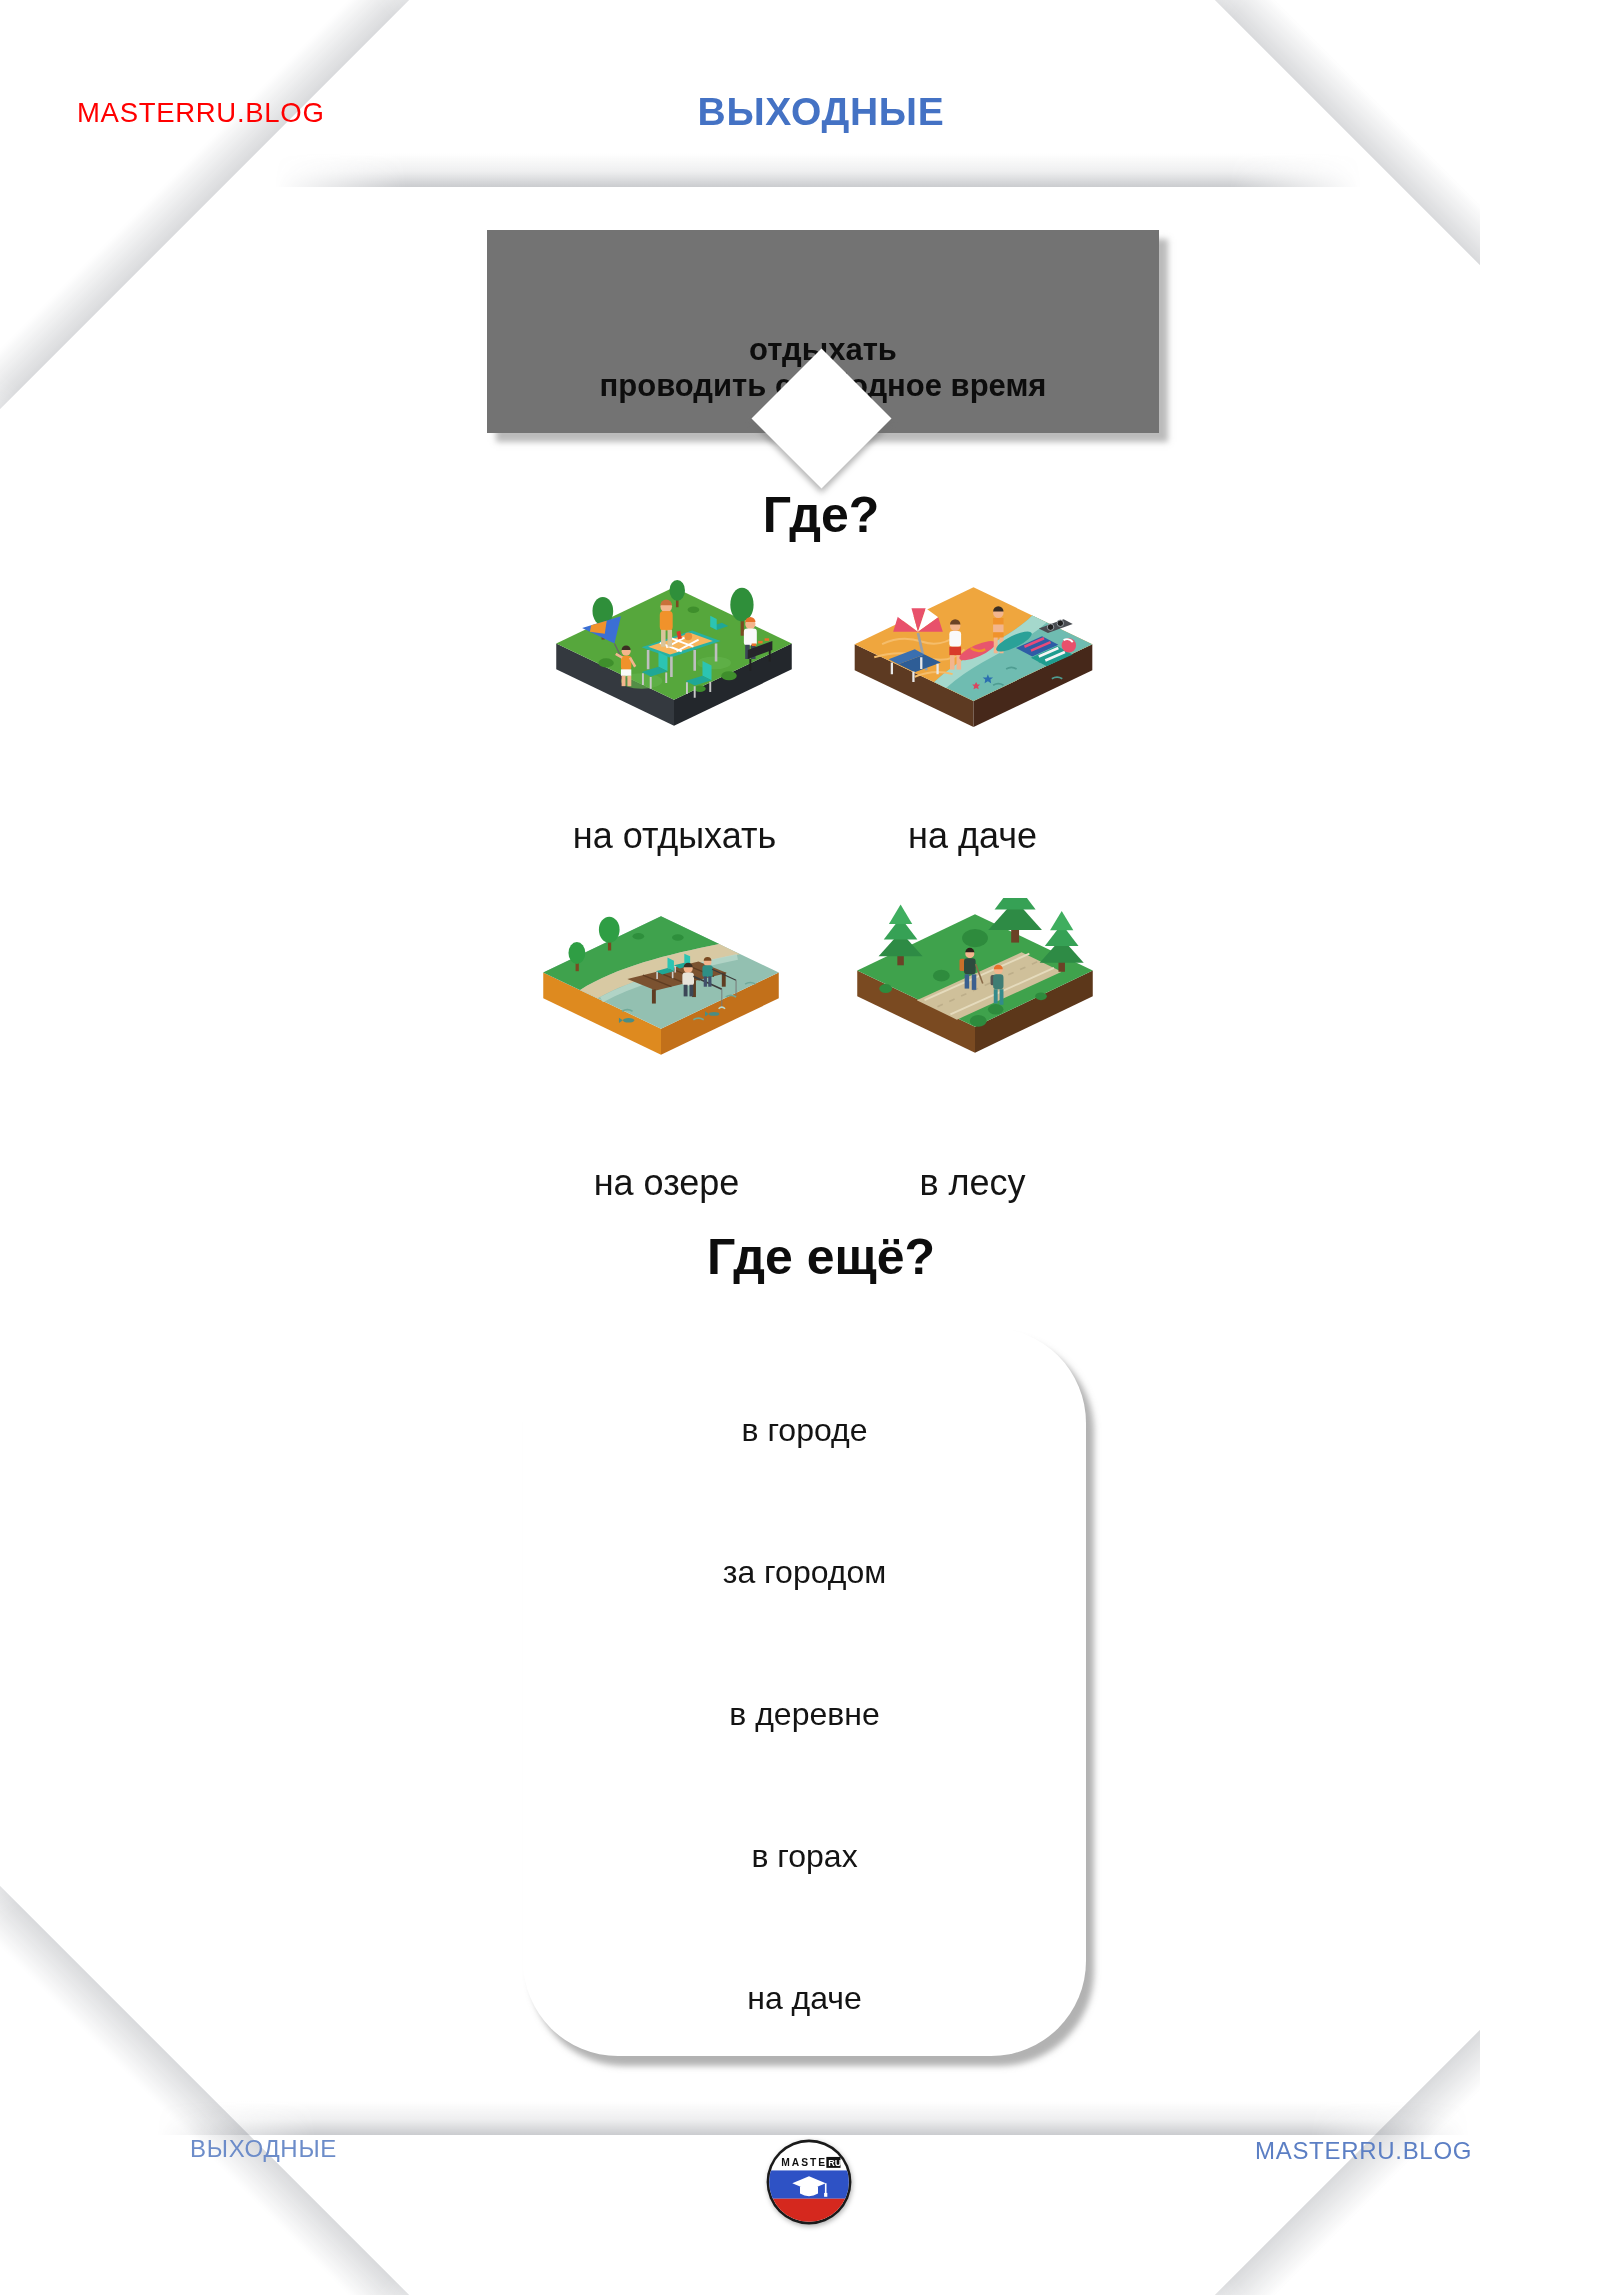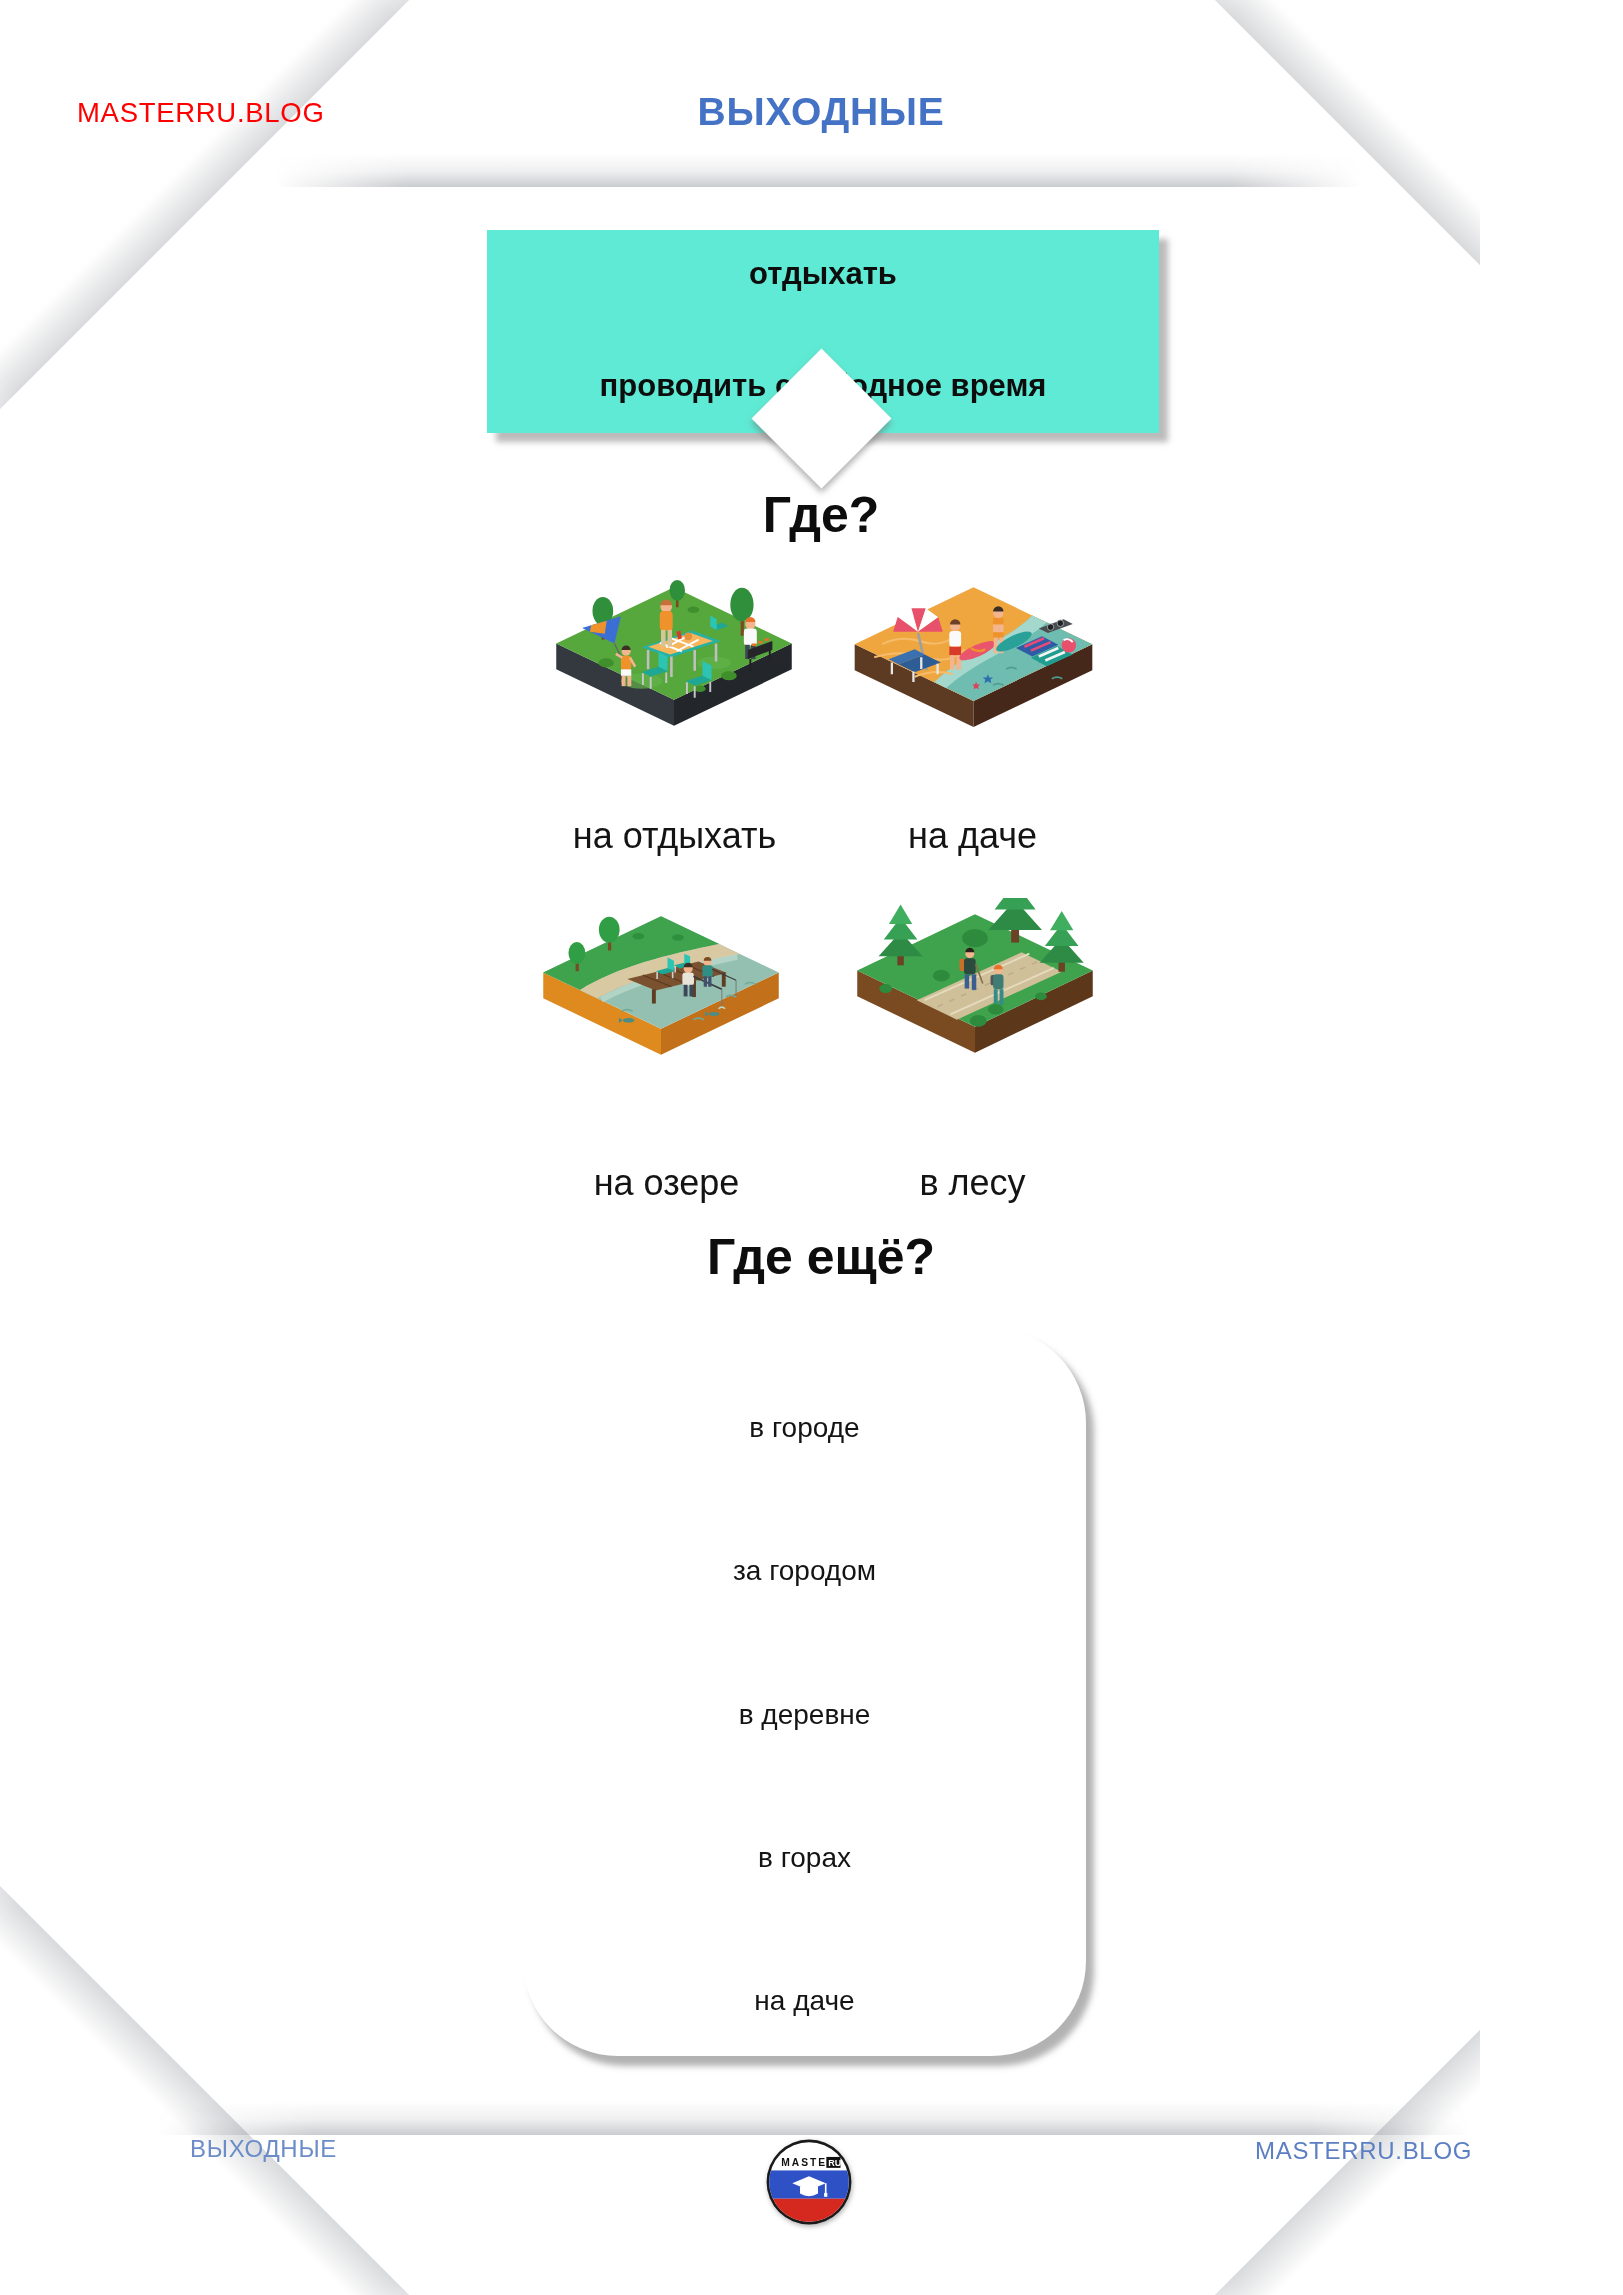--- a/index.html
+++ b/index.html
@@ -40,23 +40,23 @@
     font-size:27.5px;font-weight:400;color:#ff0000;letter-spacing:0.7px;
   }
   .page-title{
     position:absolute;left:0;top:90px;width:1642px;
     text-align:center;font-size:39px;font-weight:700;color:#4472c4;letter-spacing:0.7px;
   }
 
   
   .intro-card{
     position:absolute;left:487px;top:230px;width:672px;height:203px;
-    background:#5eead4;
+    background:#737373;
     box-shadow:8.5px 8.5px 5.9px rgba(120,120,120,0.50);
-    display:flex;flex-direction:column;justify-content:space-between;
+    display:flex;flex-direction:column;justify-content:flex-end;
     padding:26px 0 29px 0;box-sizing:border-box;
     z-index:3;
   }
   .intro-line{width:100%;text-align:center;font-size:31px;font-weight:700;color:#0d0d0d;}
   .arrow-down{
     position:absolute;left:772px;top:369px;width:99px;height:99px;
     background:#ffffff;transform:rotate(45deg);
     filter:drop-shadow(3.9px 3.9px 3.3px rgba(110,110,110,0.55));
     z-index:4;
   }
@@ -86,21 +86,21 @@
 
   
   .list-box{
     position:absolute;left:523px;top:1328px;width:563px;height:728px;
     background:#ffffff;border-radius:95px;
     box-shadow:7.9px 9.2px 6.5px rgba(115,115,115,0.55);
     display:flex;flex-direction:column;justify-content:space-between;
     padding:84px 13px 39px 13px;box-sizing:border-box;
     z-index:3;
   }
-  .list-item{width:100%;text-align:center;font-size:28px;color:#141414;}
+  .list-item{width:100%;text-align:center;font-size:32px;color:#141414;}
 
   
   .footer-left{
     position:absolute;left:190px;top:2135px;
     font-size:24px;color:#6c8cc9;letter-spacing:0.7px;
   }
   .footer-right{
     position:absolute;left:1255px;top:2137px;
     font-size:24px;color:#5c7fc4;letter-spacing:0.7px;
   }

